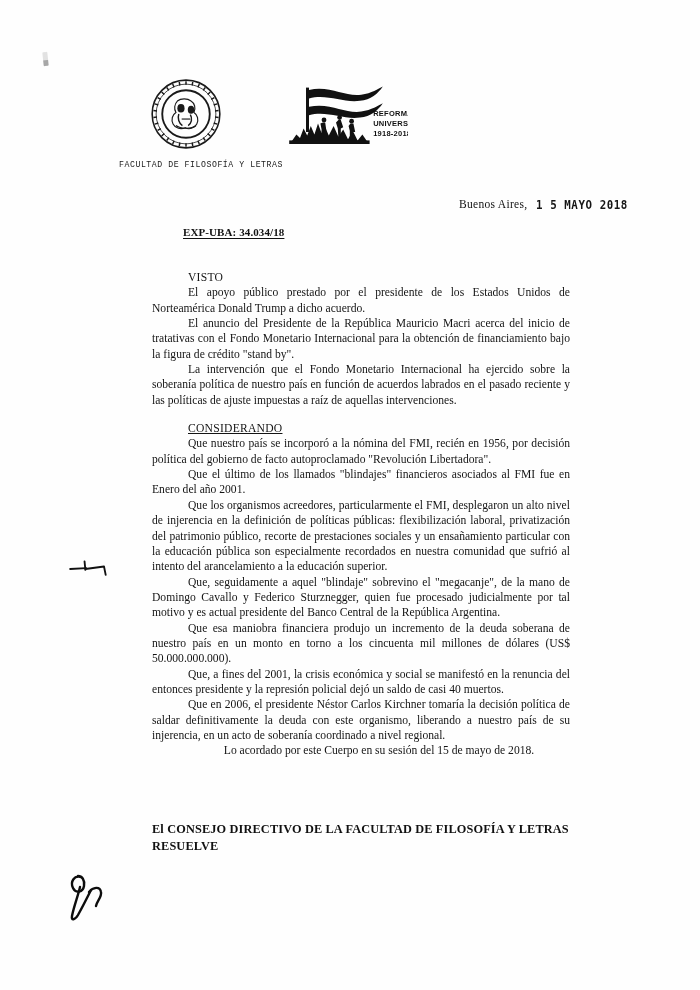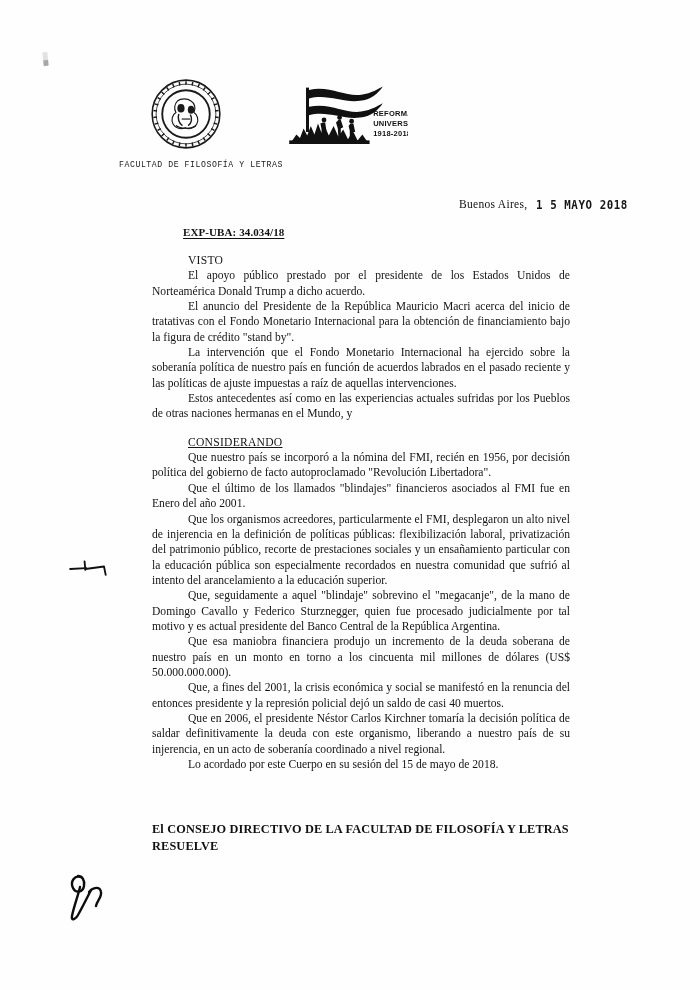--- a/index.html
+++ b/index.html
@@ -133,29 +133,29 @@
     text-align: justify;
     text-justify: inter-word;
     color: #141414;
   }
   .body-text p {
     margin: 0;
     text-indent: 36px;
   }
   .body-text p.section-head {
     text-indent: 36px;
-    margin-top: 1px;
+    margin-top: 18px;
     letter-spacing: 0.25px;
   }
   .body-text p.section-head.spaced-before {
     margin-top: 13px;
     text-decoration: underline;
   }
   .body-text p.last-line {
-    text-align: left;
+    text-align: center;
   }
 
   
   .resolve-block {
     position: absolute;
     left: 152px;
     top: 821px;
     width: 420px;
     text-align: left;
     font-weight: 700;
@@ -282,21 +282,20 @@
 
   <div class="exp-number">EXP-UBA: 34.034/18</div>
 
   <div class="body-text">
 
     <p class="section-head">VISTO</p>
 
     <p>El apoyo público prestado por el presidente de los Estados Unidos de Norteamérica Donald Trump a dicho acuerdo.</p>
     <p>El anuncio del Presidente de la República Mauricio Macri acerca del inicio de tratativas con el Fondo Monetario Internacional para la obtención de financiamiento bajo la figura de crédito "stand by".</p>
     <p>La intervención que el Fondo Monetario Internacional ha ejercido sobre la soberanía política de nuestro país en función de acuerdos labrados en el pasado reciente y las políticas de ajuste impuestas a raíz de aquellas intervenciones.</p>
-    <p>Estos antecedentes así como en las experiencias actuales sufridas por los Pueblos de otras naciones hermanas en el Mundo, y</p>
 
     <p class="section-head spaced-before">CONSIDERANDO</p>
 
     <p>Que nuestro país se incorporó a la nómina del FMI, recién en 1956, por decisión política del gobierno de facto autoproclamado "Revolución Libertadora".</p>
     <p>Que el último de los llamados "blindajes" financieros asociados al FMI fue en Enero del año 2001.</p>
     <p>Que los organismos acreedores, particularmente el FMI, desplegaron un alto nivel de injerencia en la definición de políticas públicas: flexibilización laboral, privatización del patrimonio público, recorte de prestaciones sociales y un ensañamiento particular con la educación pública son especialmente recordados en nuestra comunidad que sufrió al intento del arancelamiento a la educación superior.</p>
     <p>Que, seguidamente a aquel "blindaje" sobrevino el "megacanje", de la mano de Domingo Cavallo y Federico Sturznegger, quien fue procesado judicialmente por tal motivo y es actual presidente del Banco Central de la República Argentina.</p>
     <p>Que esa maniobra financiera produjo un incremento de la deuda soberana de nuestro país en un monto en torno a los cincuenta mil millones de dólares (US$ 50.000.000.000).</p>
     <p>Que, a fines del 2001, la crisis económica y social se manifestó en la renuncia del entonces presidente y la represión policial dejó un saldo de casi 40 muertos.</p>
     <p>Que en 2006, el presidente Néstor Carlos Kirchner tomaría la decisión política de saldar definitivamente la deuda con este organismo, liberando a nuestro país de su injerencia, en un acto de soberanía coordinado a nivel regional.</p>

